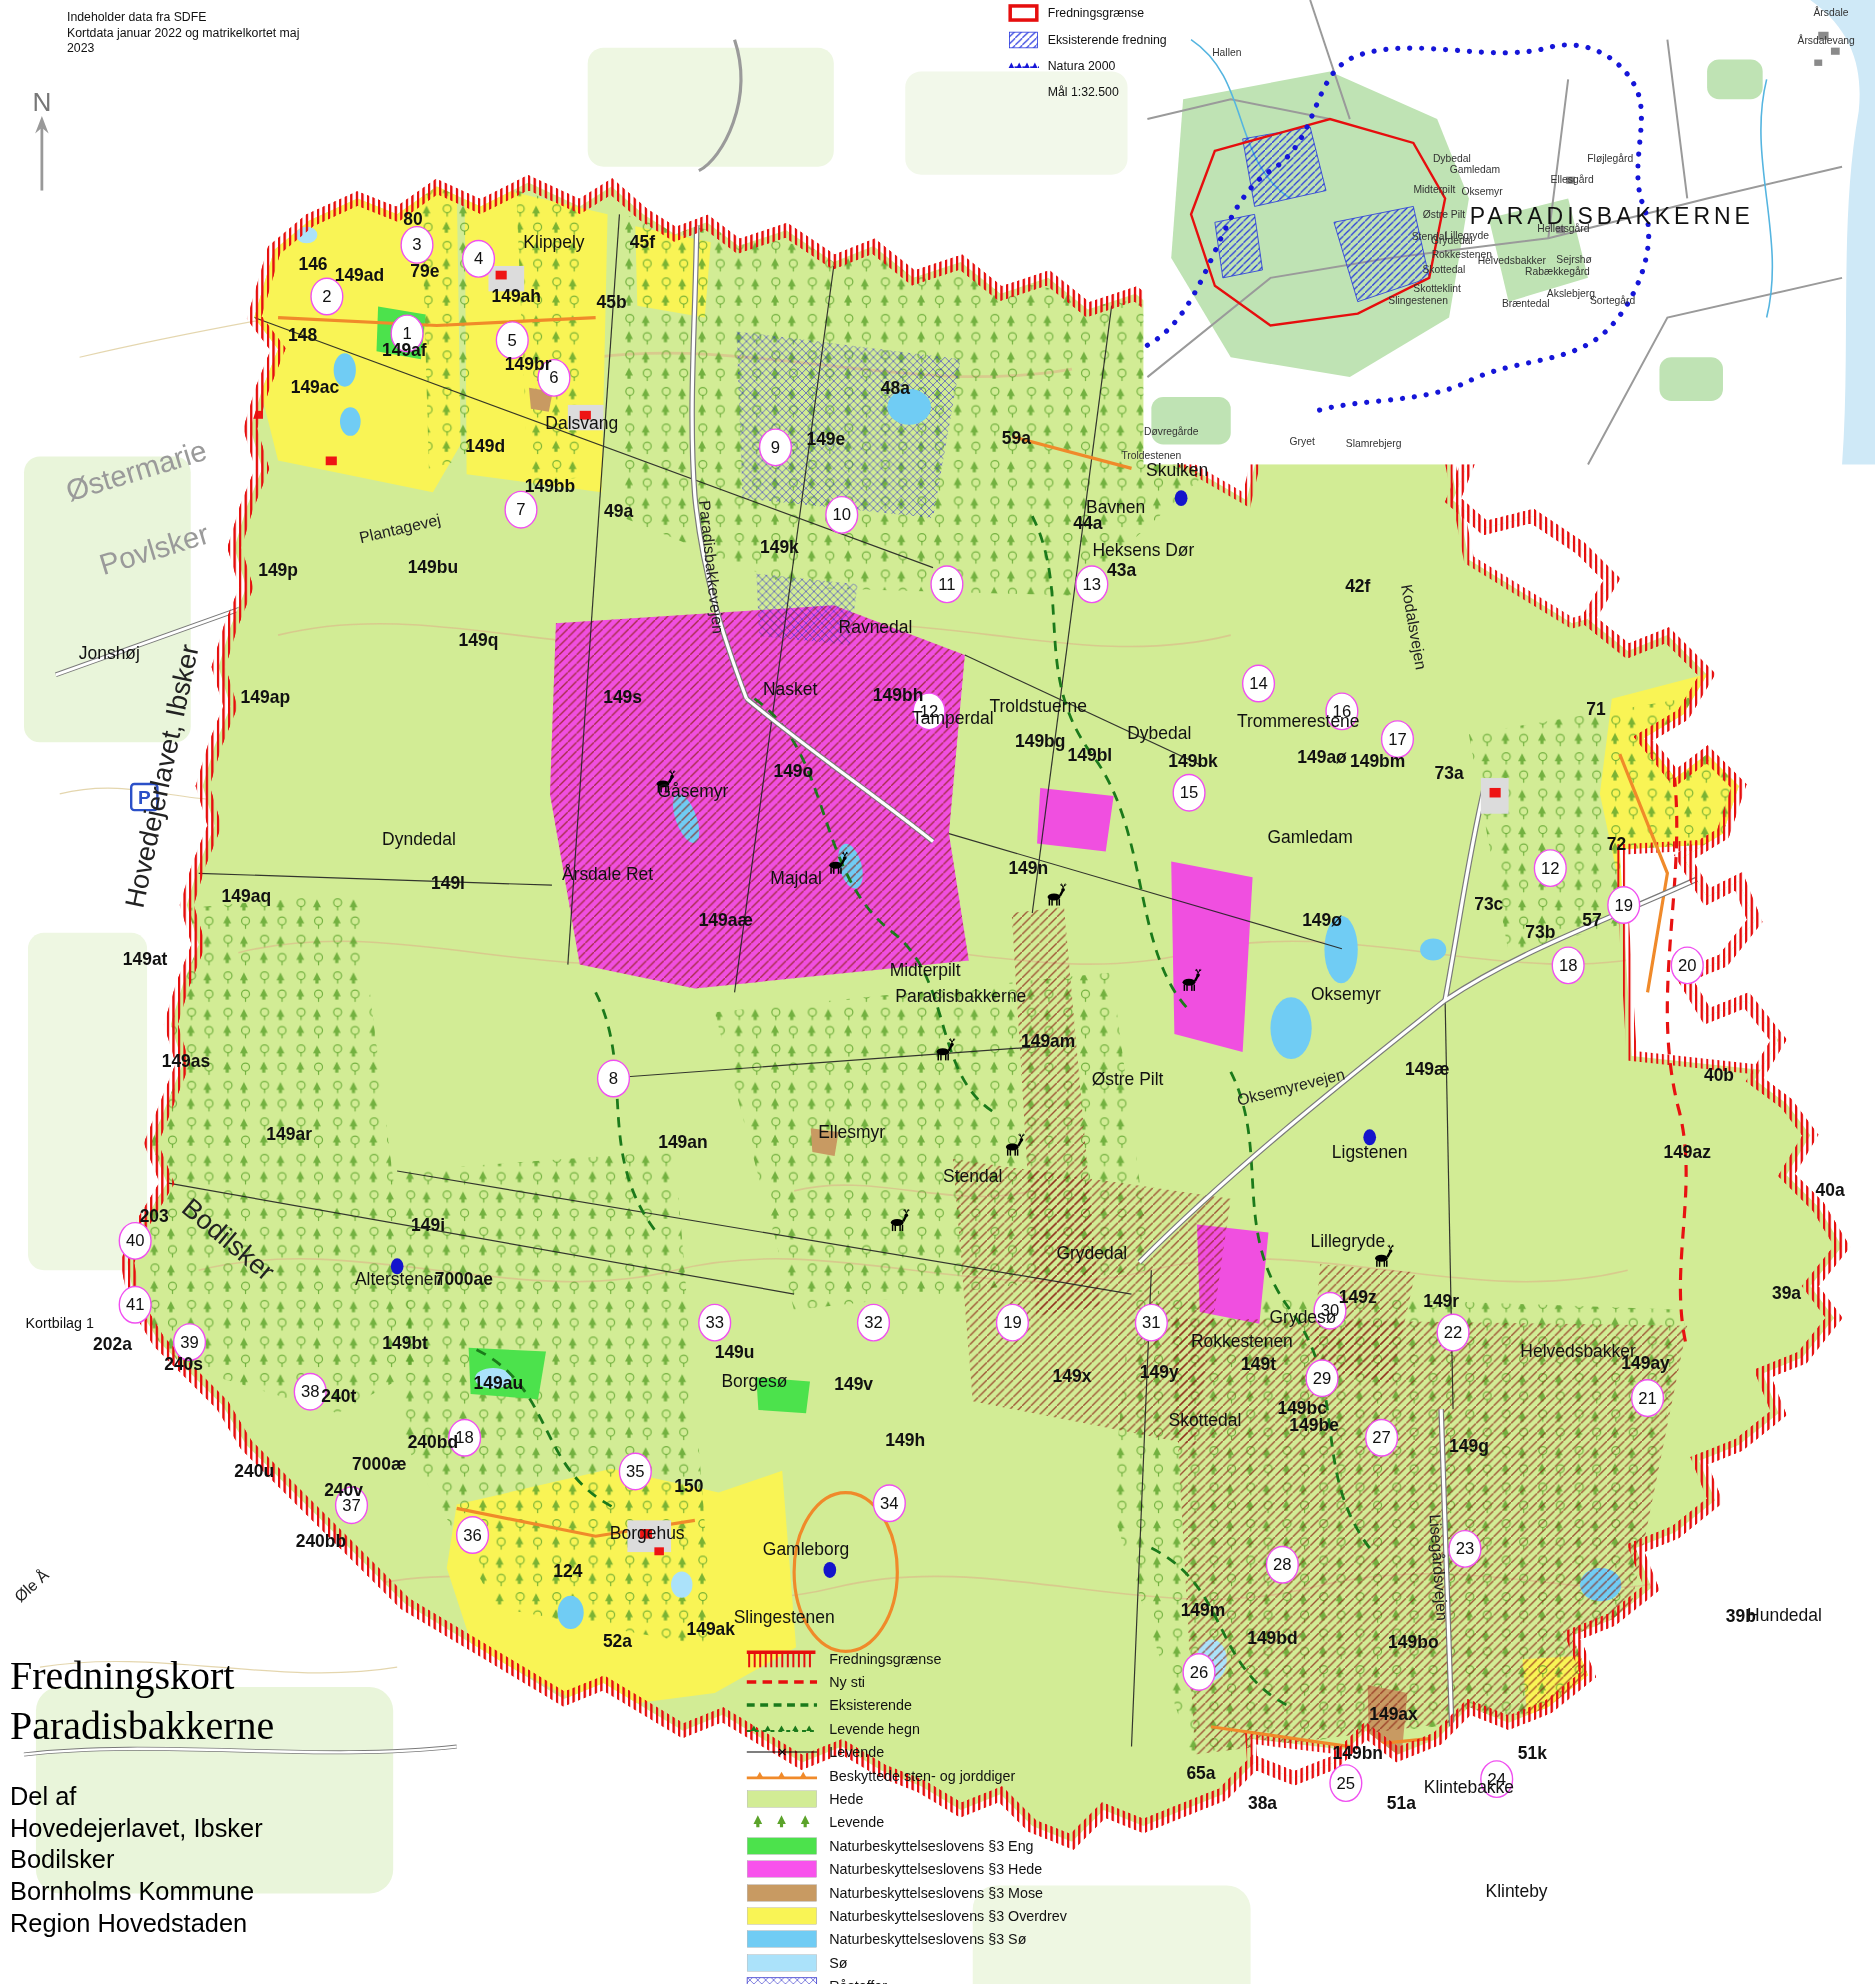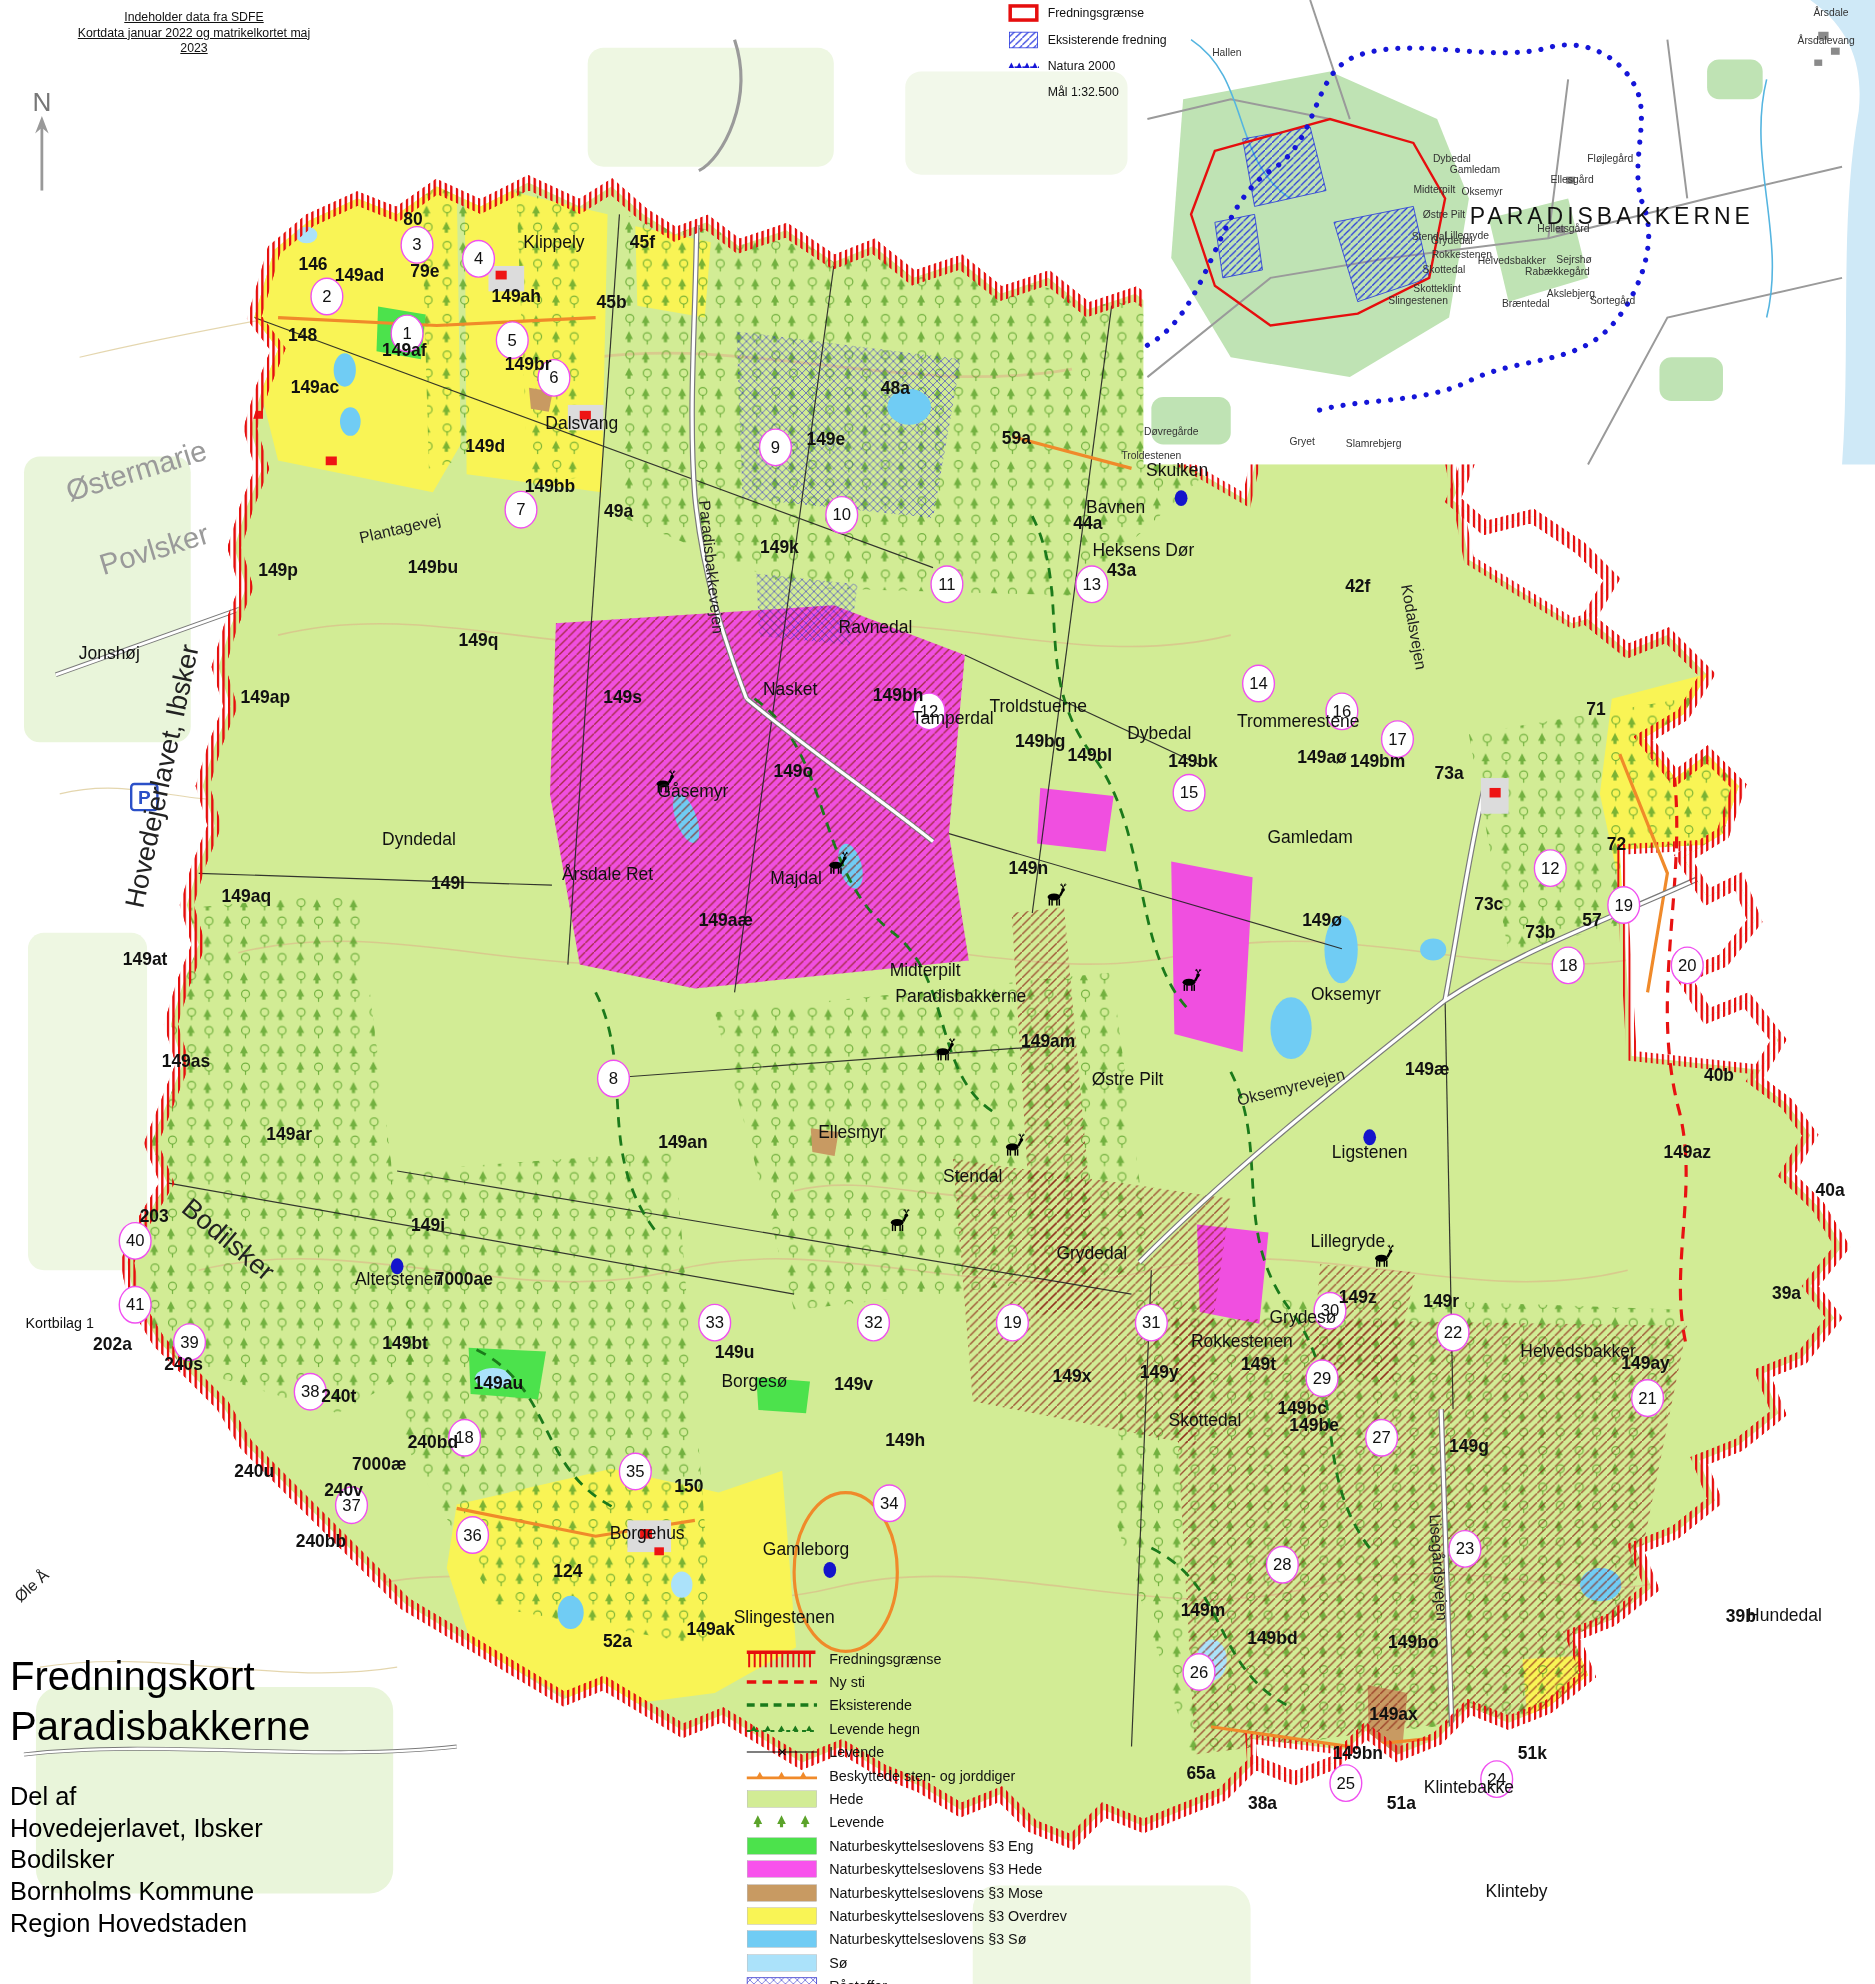--- a/index.html
+++ b/index.html
@@ -16,34 +16,34 @@
   .ml.rd{font-size:40px;fill:#222;}
   .ml.g{font-size:74px;fill:#9a9a9a;}
   .ml.e{font-size:68px;fill:#222;}
   .refc{fill:#fff;stroke:var(--c-ref,#f04ff0);stroke-width:3.5px;}
   .reft{font-size:42px;fill:#111;text-anchor:middle;}
   .il{font-size:26px;fill:#333;text-anchor:middle;}
   .il.b{font-size:58px;fill:#111;letter-spacing:10px;font-weight:normal;}
 
   
   .abs{position:absolute;}
-  .top-note{left:67px;top:10.3px;width:254px;text-align:center;font-size:12.3px;line-height:1.25;color:#111;text-decoration:underline;}
+  .top-note{left:67px;top:10.3px;width:254px;font-size:12.3px;line-height:1.25;color:#111;}
 
   .inset-legend{left:1008px;top:3.2px;width:137px;}
   .inset-legend .row{display:flex;align-items:center;margin-bottom:5.6px;height:20.6px;}
   .inset-legend .sw{width:31px;height:18px;flex:0 0 31px;margin-right:8.7px;position:relative;}
   .inset-legend .lab{font-size:12.3px;color:#111;white-space:nowrap;}
 
   .legend{left:746px;top:1647px;width:461px;}
   .legend .row{display:flex;align-items:center;height:23.4px;}
   .legend .sw{width:73px;height:20px;flex:0 0 73px;margin-right:10.3px;position:relative;}
   .legend .lab{font-size:14.3px;color:#111;white-space:nowrap;}
 
   .titleblock{left:10px;top:1651px;color:#000;}
-  .titleblock .t{font-size:40px;line-height:1.26;}
+  .titleblock .t{font-size:40px;line-height:1.26;font-family:Liberation Serif, serif;}
   .titleblock .sub{font-size:25.4px;line-height:1.25;margin-top:29px;}
   .logo-wrap{left:4px;top:2090px;width:206px;}
 </style>
 </head>
 <body>
 
 <div class="page">
 
 <svg class="map-svg" viewBox="0 0 4725 5512" xmlns="http://www.w3.org/2000/svg">
   <defs>

